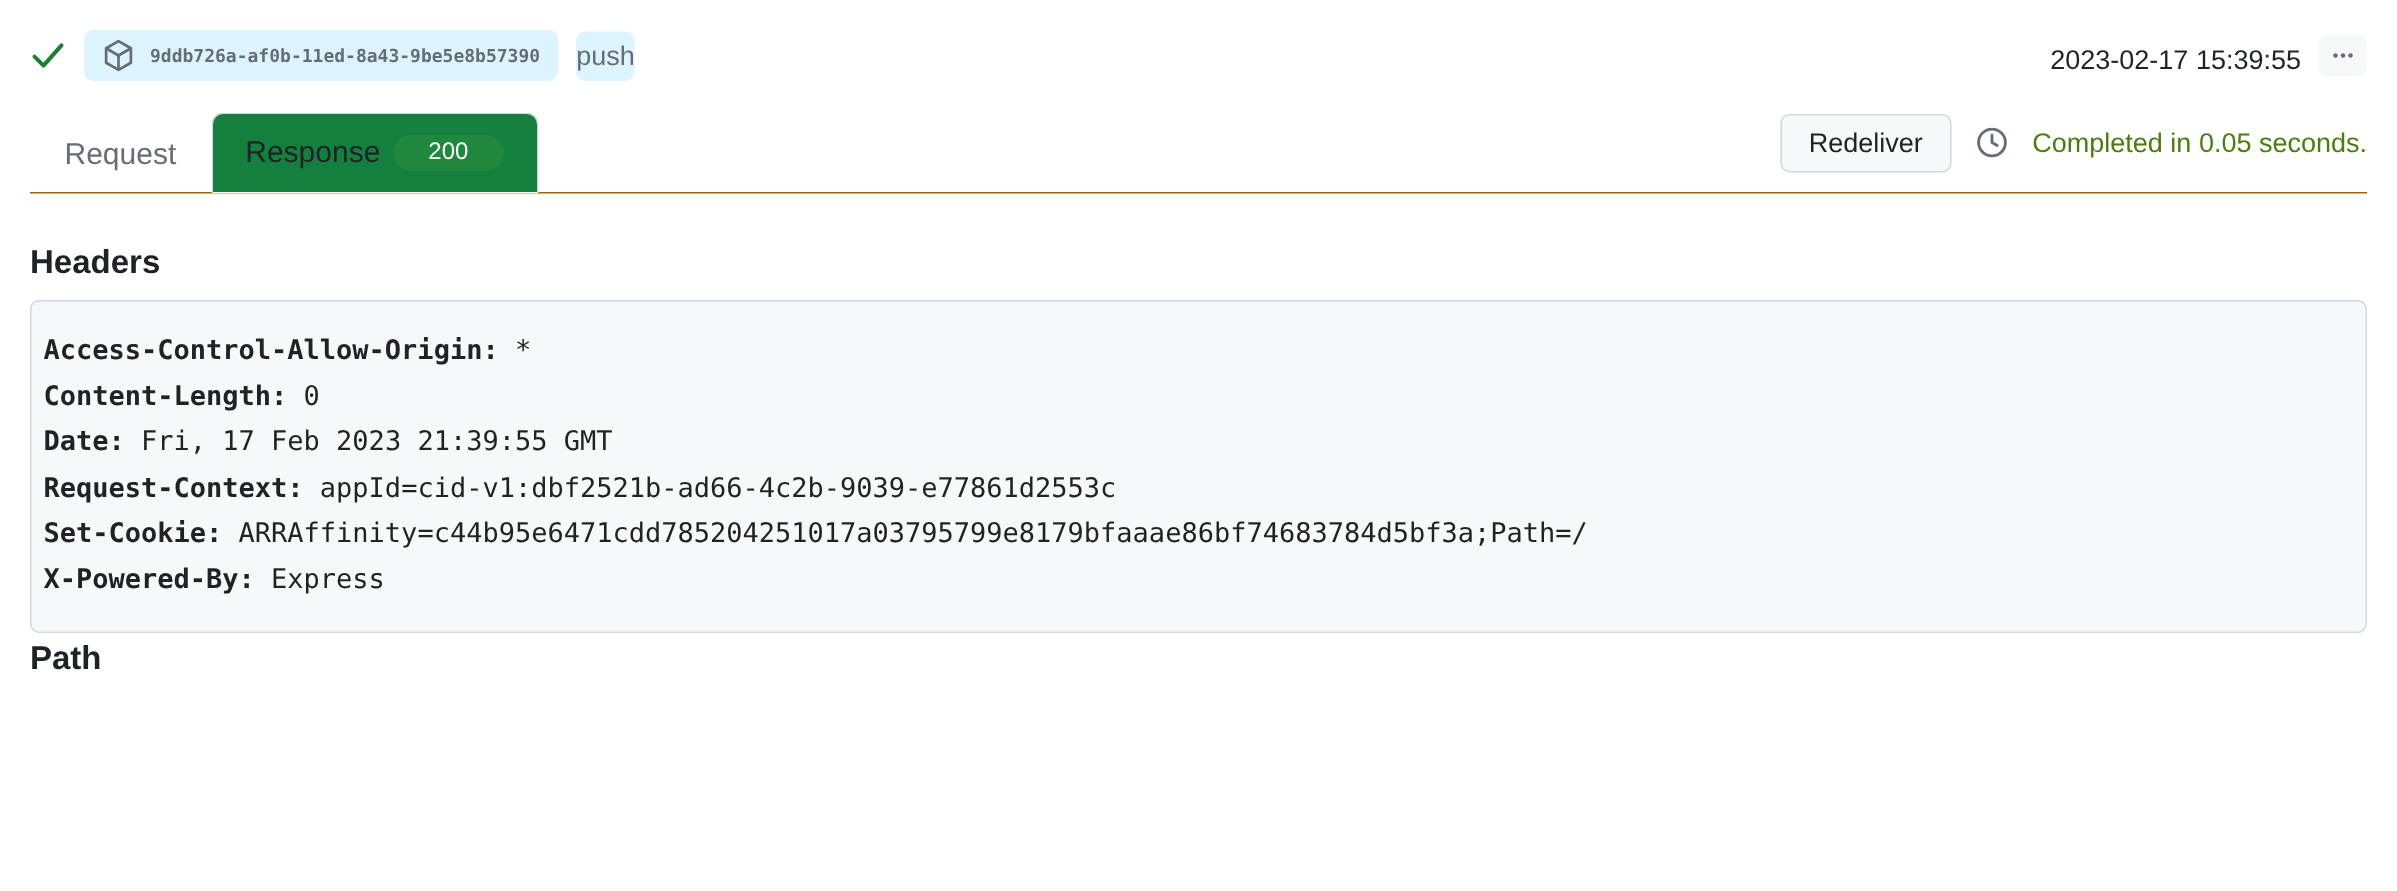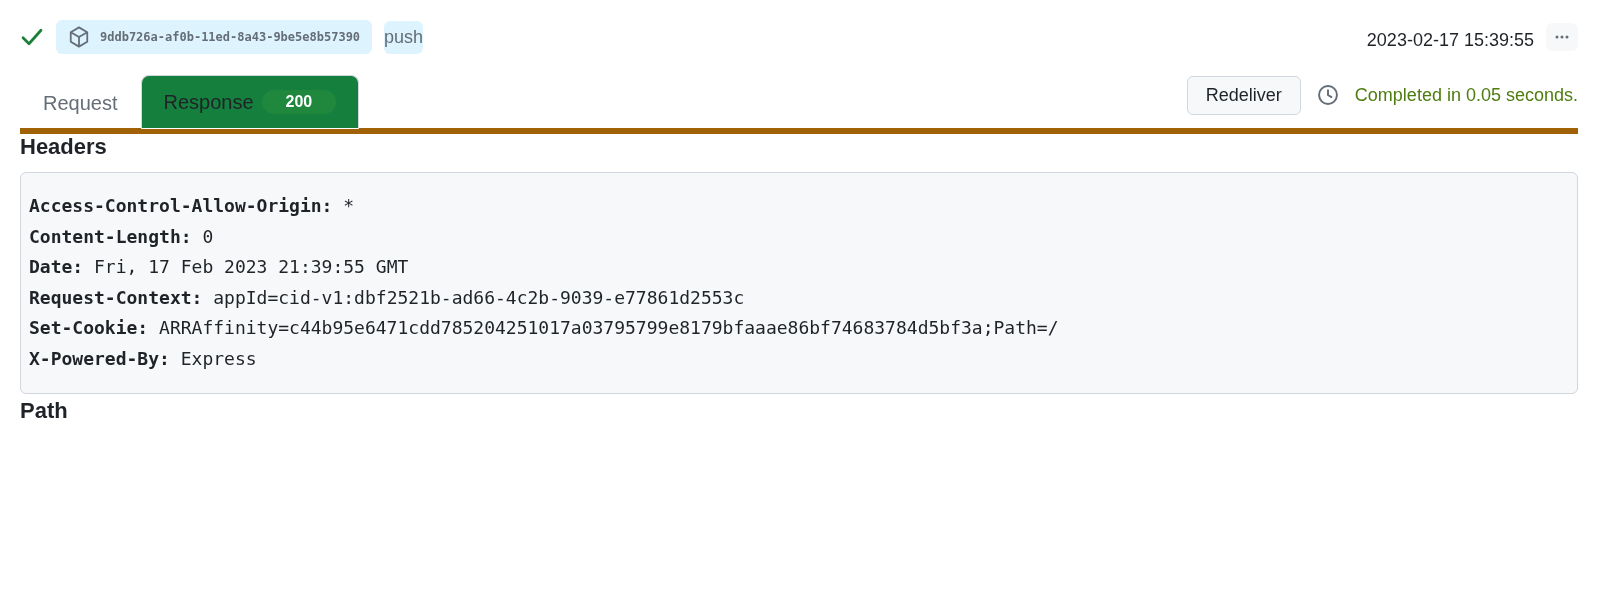--- a/index.html
+++ b/index.html
@@ -74,22 +74,22 @@
       border: none;
       background: #f6f8fa;
       border-radius: 6px;
       cursor: pointer;
       color: #656d76;
     }
     .tabs-row {
       display: flex;
       align-items: center;
       justify-content: space-between;
-      border-bottom: 6px solid #a16207;
-      margin-bottom: 0;
+      border-bottom: 1px solid #a16207;
+      margin-bottom: 33px;
     }
     .tabs {
       display: flex;
       align-items: flex-end;
     }
     .tab {
       padding: 14px 22px;
       font-size: 20px;
       color: #656d76;
       cursor: pointer;
@@ -106,21 +106,21 @@
       font-weight: 400;
       border: 1px solid #d0d7de;
       border-bottom: 1px solid #ffffff;
       border-radius: 8px 8px 0 0;
       background: #15803d;
     }
     .status-badge {
       background: #1f883d;
       color: #ffffff;
       font-size: 16px;
-      font-weight: 700;
+      font-weight: 400;
       padding: 3px 24px;
       border-radius: 20px;
     }
     .tabs-right {
       display: flex;
       align-items: center;
       gap: 16px;
       padding-bottom: 12px;
       padding-left: 19px;
     }

